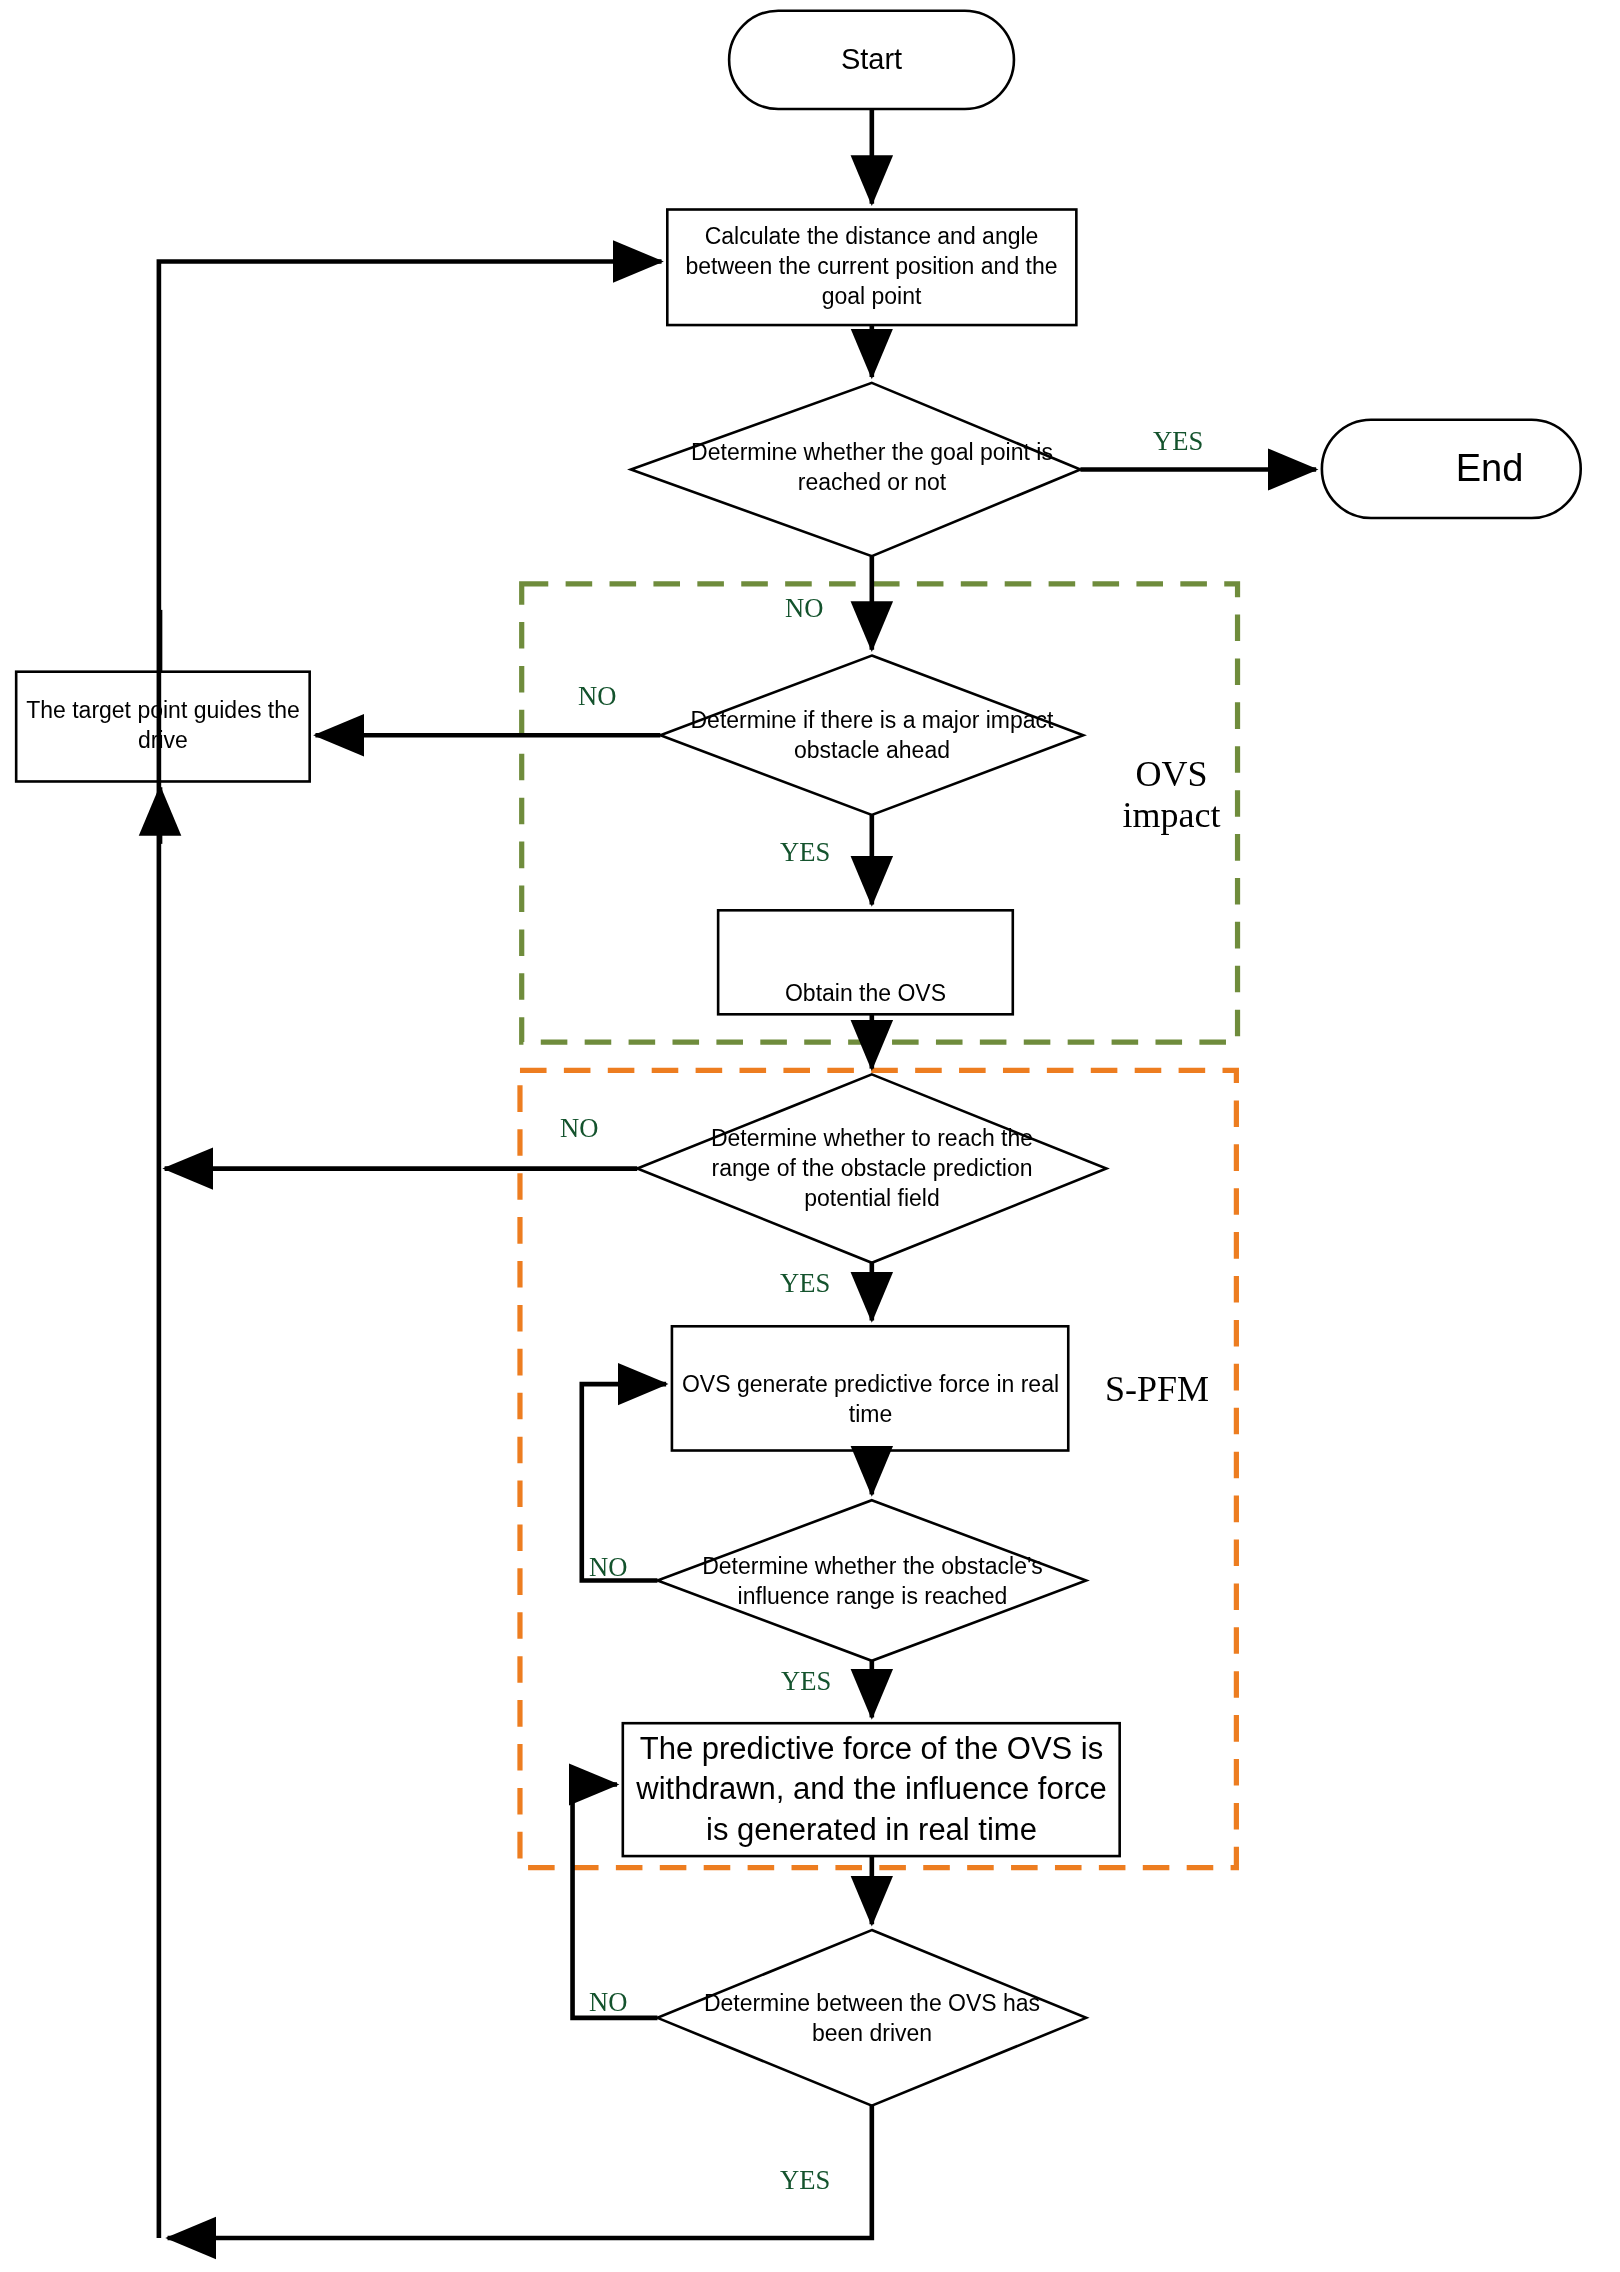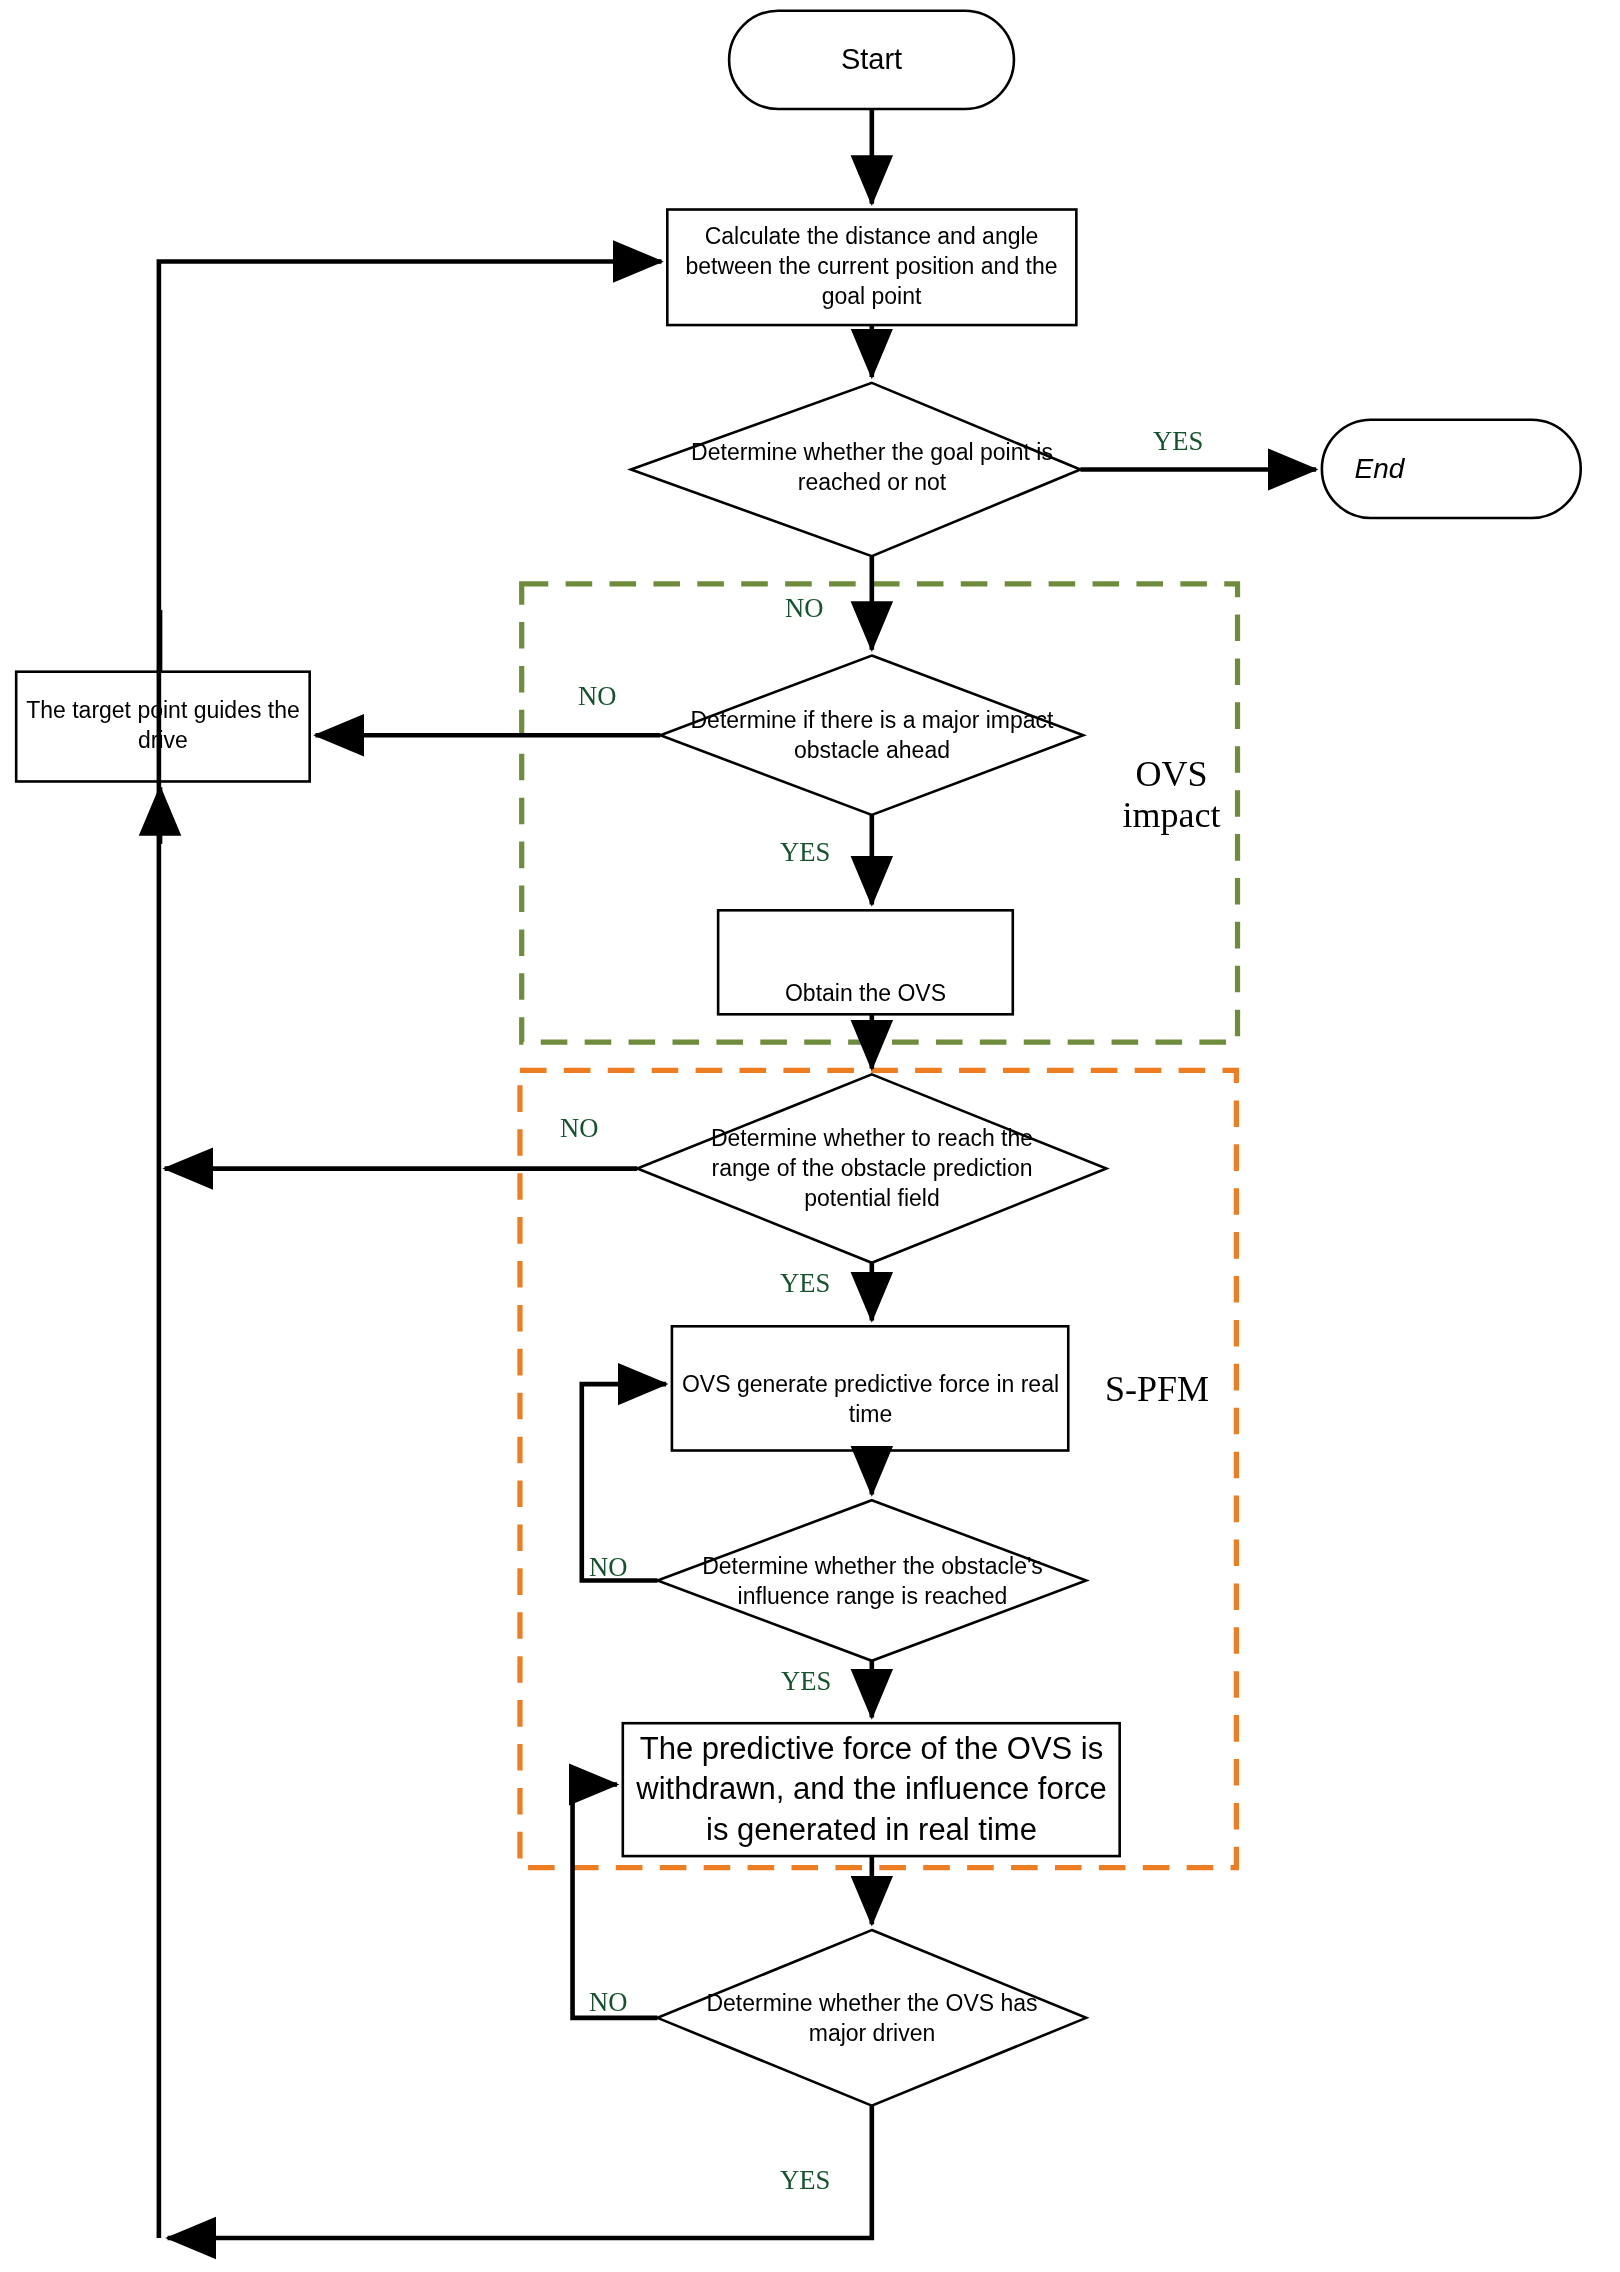--- a/index.html
+++ b/index.html
@@ -114,37 +114,37 @@
     <path d="M277,1055 L277,1162" fill="none" stroke="#000" stroke-width="8"></path>
     <path d="M277,1460 L277,1362" fill="none" stroke="#000" stroke-width="8" marker-end="url(#arw)"></path>
   </svg>
 
   <div class="nodeText" style="left:729px;top:10.4px;width:285px;height:98px;font-size:29px;">Start</div>
 
   <div class="nodeText" style="left:670px;top:209px;width:403px;height:116px;font-size:23px;padding:0 5.8px;box-sizing:border-box;">Calculate the distance and angle between the current position and the goal point</div>
 
   <div class="nodeText" style="left:690px;top:430px;width:364px;height:75px;font-size:23px;">Determine whether the goal point is reached or not</div>
 
-  <div class="nodeText" style="left:1250px;top:420px;width:259px;height:98px;font-size:28px;font-style:italic;">End</div>
+  <div class="nodeText" style="left:1360px;top:420px;width:259px;height:98px;font-size:38px;">End</div>
 
   <div class="nodeText" style="left:690px;top:698px;width:364px;height:75px;font-size:23px;">Determine if there is a major impact obstacle ahead</div>
 
   <div class="nodeText" style="left:18.5px;top:671px;width:289px;height:110px;font-size:23px;">The target point guides the drive</div>
 
   <div class="nodeText" style="left:718px;top:910px;width:295px;height:104px;font-size:23px;margin-top:32px;">Obtain the OVS</div>
 
   <div class="nodeText" style="left:690px;top:1114px;width:364px;height:110px;font-size:23px;">Determine whether to reach the range of the obstacle prediction potential field</div>
 
   <div class="nodeText" style="left:678px;top:1326px;width:385px;height:124px;font-size:23px;margin-top:12px;">OVS generate predictive force in real time</div>
 
   <div class="nodeText" style="left:681px;top:1544px;width:383px;height:75px;font-size:23px;">Determine whether the obstacle's influence range is reached</div>
 
   <div class="nodeText" style="left:629px;top:1723px;width:485px;height:133px;font-size:31px;">The predictive force of the OVS is withdrawn, and the influence force is generated in real time</div>
 
-  <div class="nodeText" style="left:690px;top:1981px;width:364px;height:75px;font-size:23px;">Determine whether the OVS has major driven</div>
+  <div class="nodeText" style="left:690px;top:1981px;width:364px;height:75px;font-size:23px;">Determine between the OVS has been driven</div>
 
   <div class="edgeLabel" style="left:1153px;top:428px;">YES</div>
 
   <div class="edgeLabel" style="left:785px;top:595px;">NO</div>
 
   <div class="edgeLabel" style="left:578px;top:683px;">NO</div>
 
   <div class="edgeLabel" style="left:780px;top:839px;">YES</div>
 
   <div class="edgeLabel" style="left:560px;top:1115px;">NO</div>

